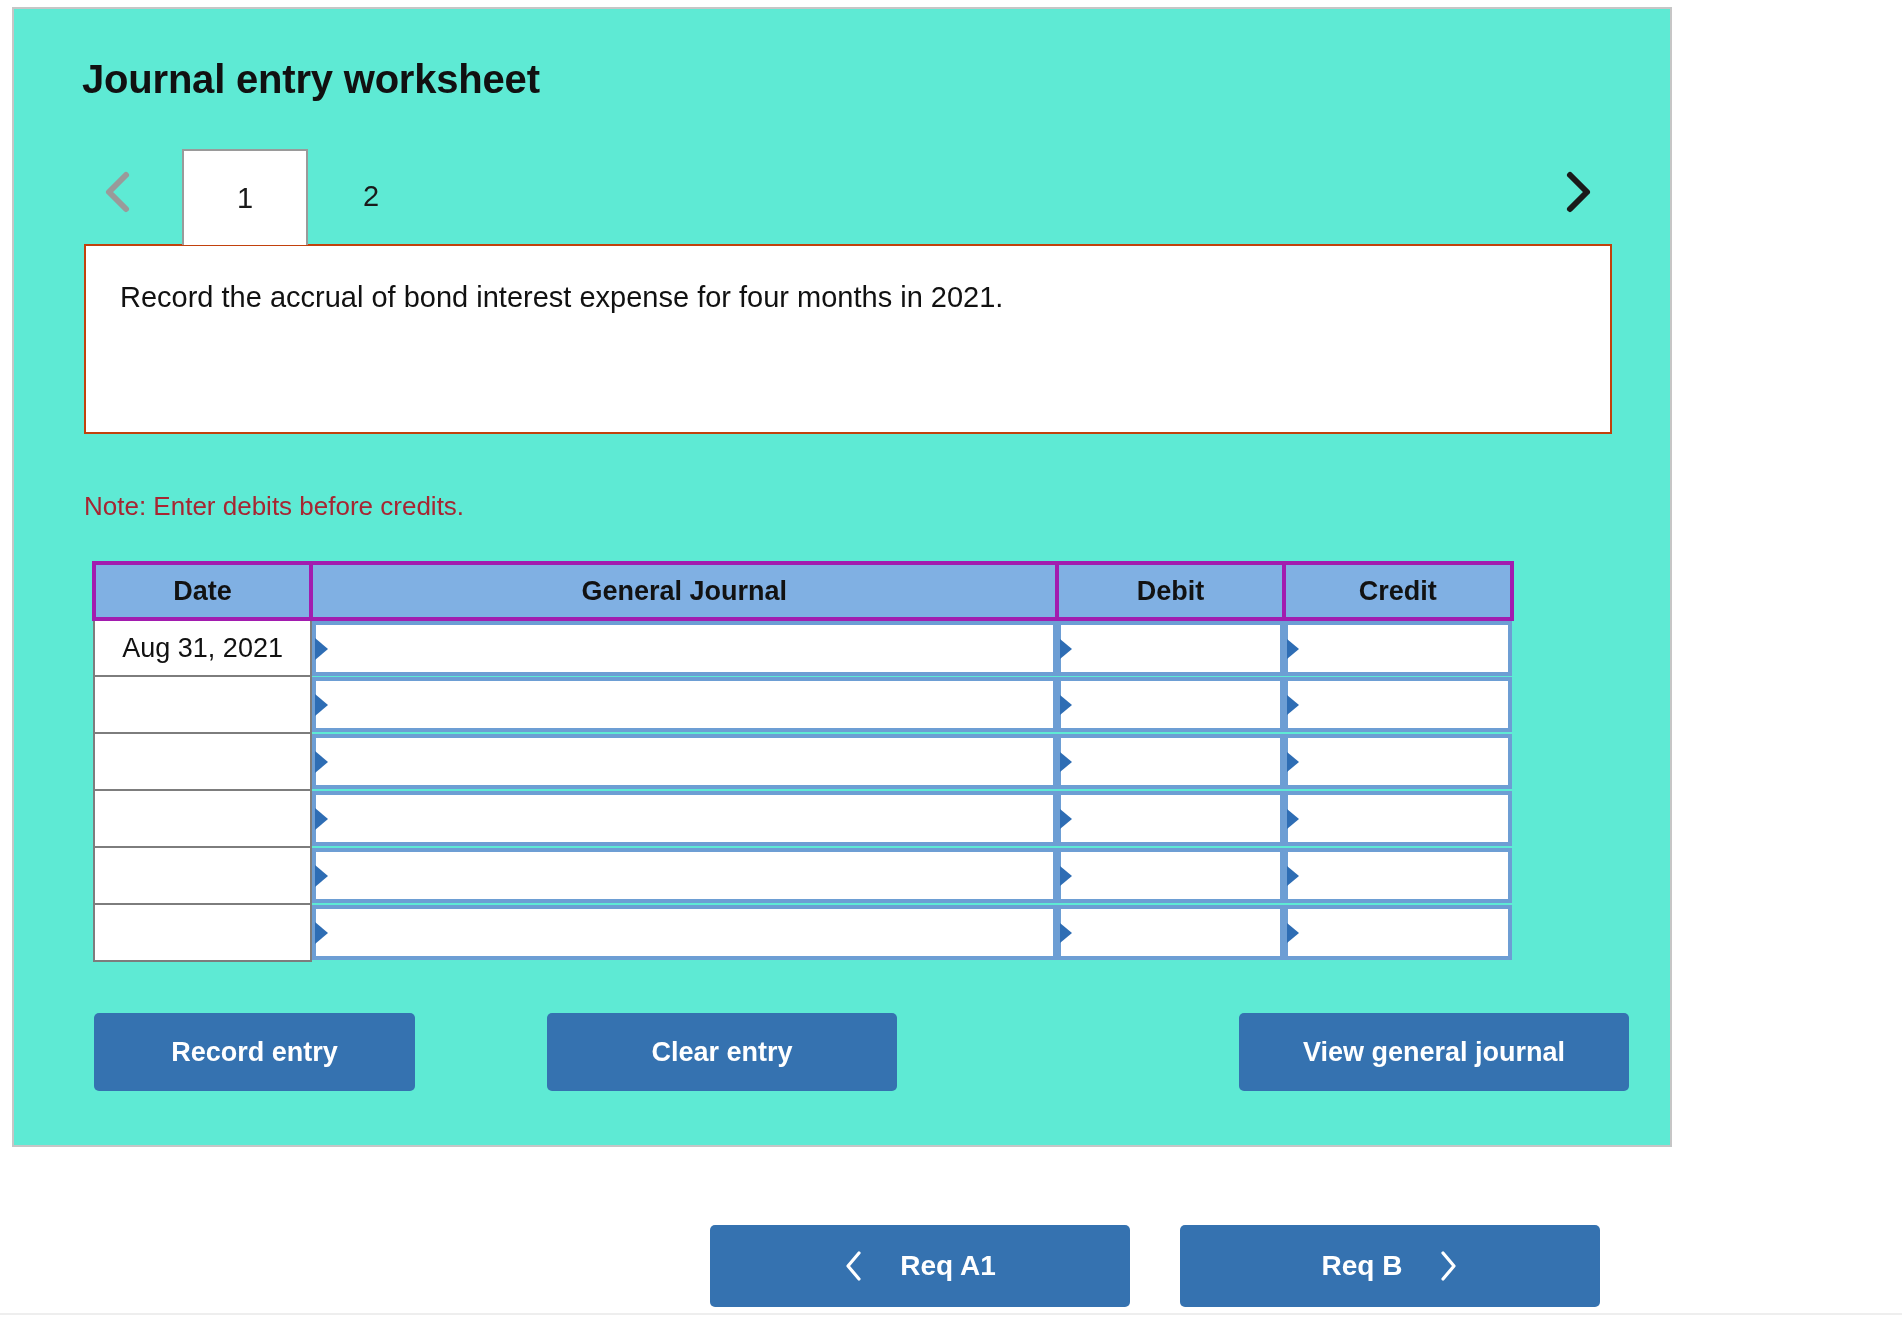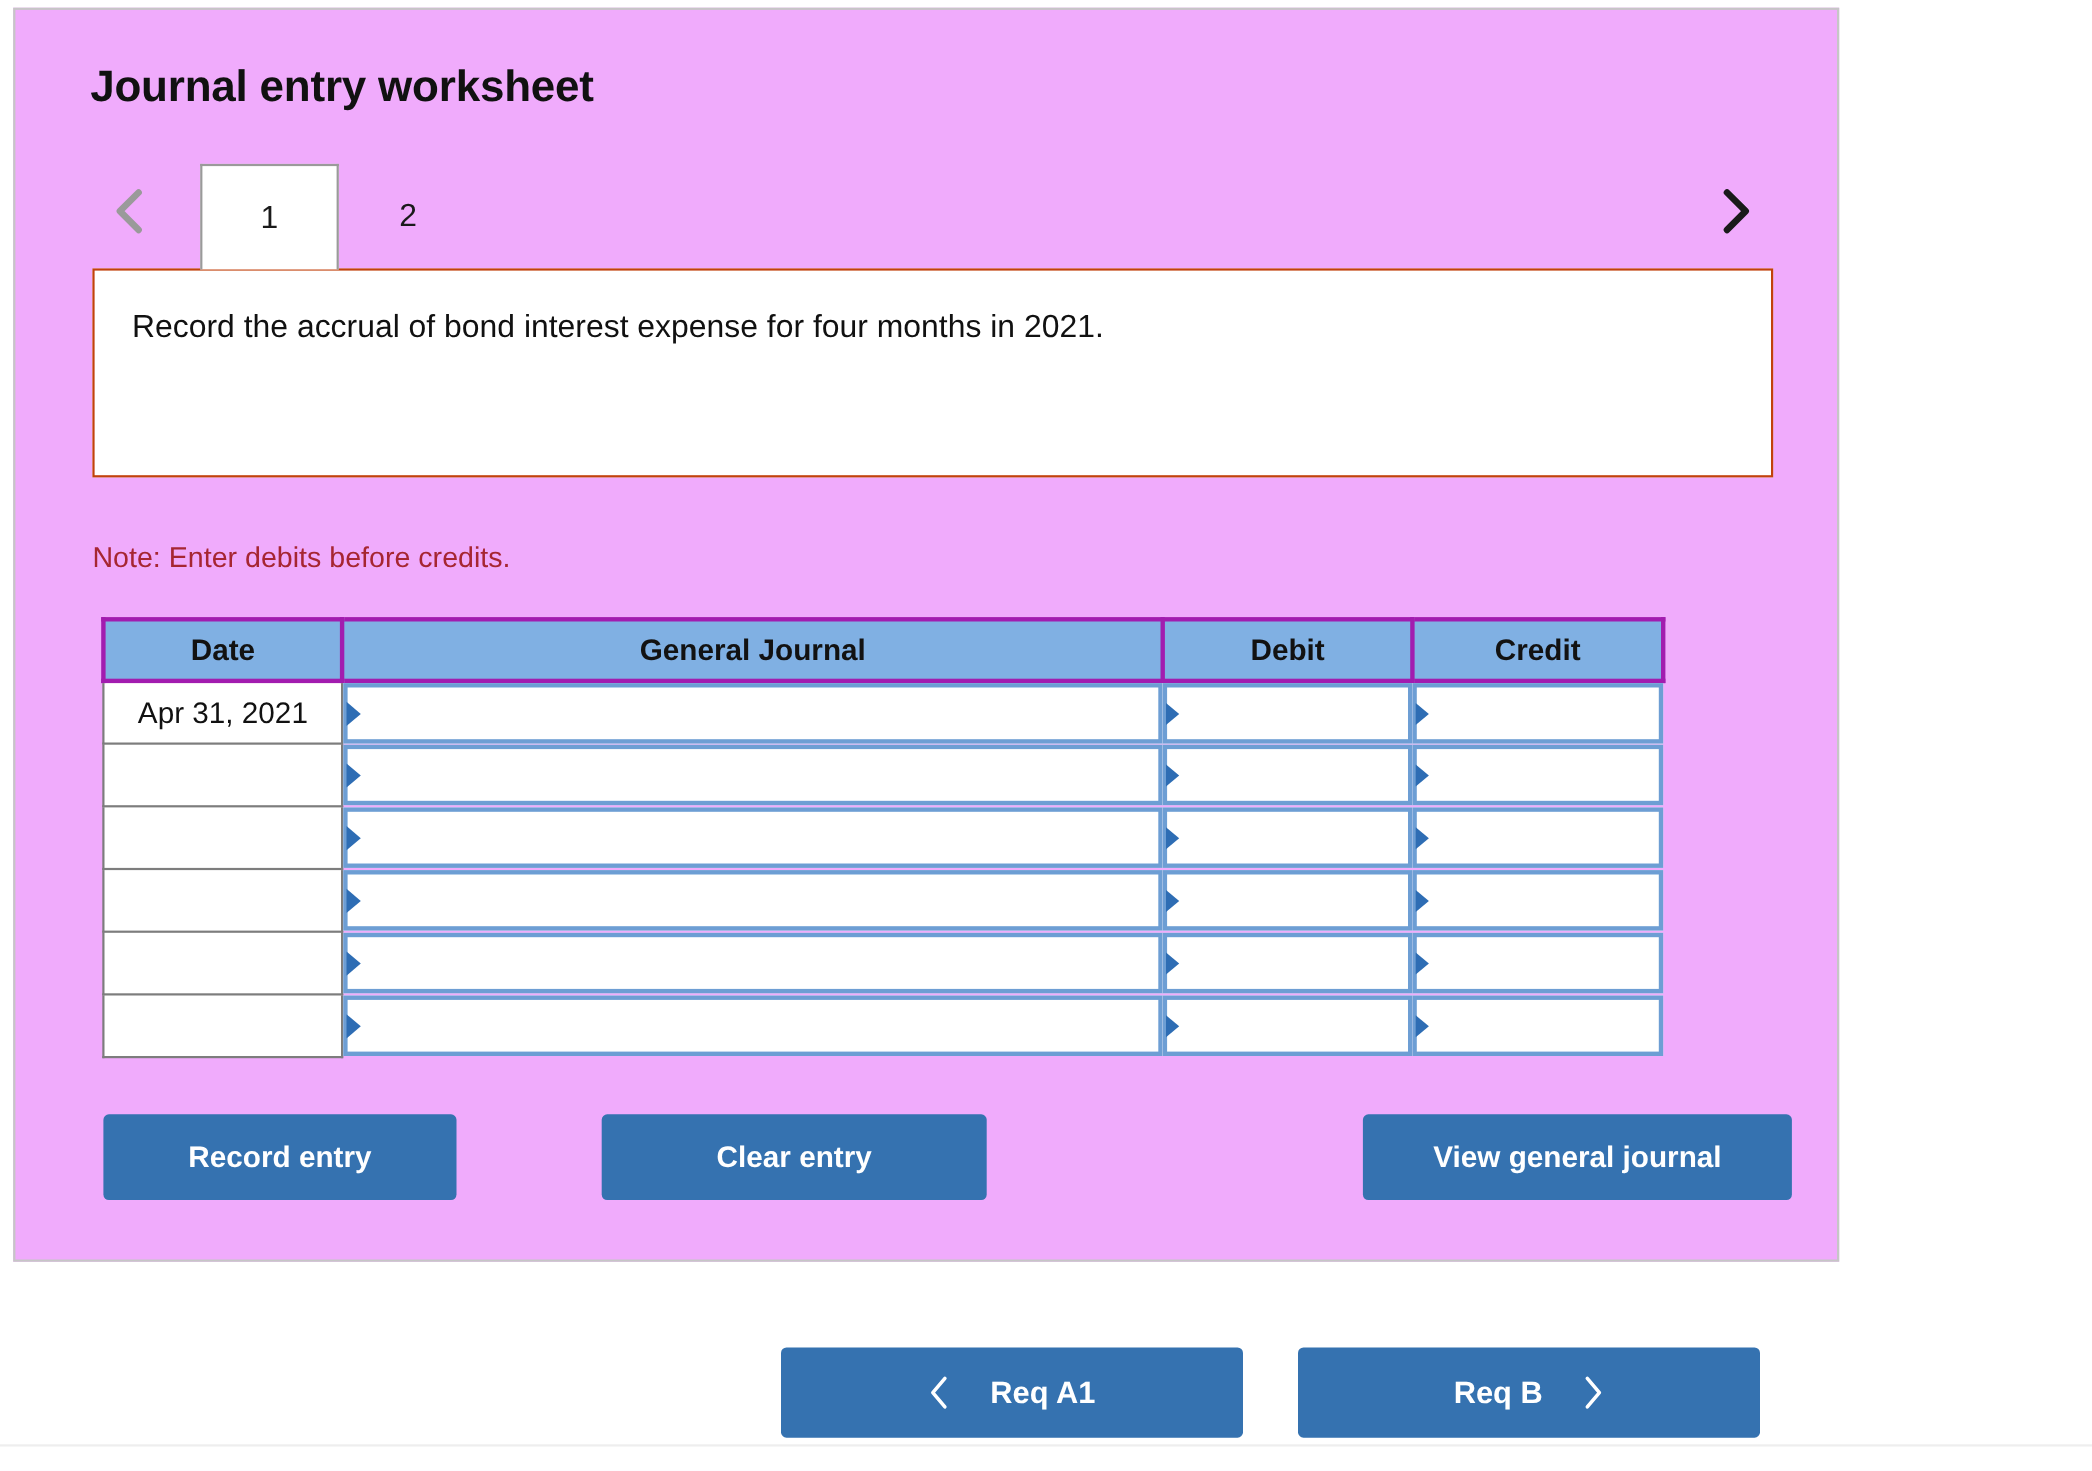--- a/index.html
+++ b/index.html
@@ -21,21 +21,21 @@
     background: #ffffff;
   }
 
   
   .worksheet-panel {
     position: absolute;
     left: 12px;
     top: 7px;
     width: 1660px;
     height: 1140px;
-    background: #f0abfc;
+    background: #5eead4;
     border: 2px solid #c6c6c6;
   }
 
   .worksheet-title {
     position: absolute;
     left: 68px;
     top: 48px;
     font-size: 40px;
     font-weight: bold;
     color: #111111;
@@ -328,21 +328,21 @@
       <thead>
         <tr>
           <th>Date</th>
           <th>General Journal</th>
           <th>Debit</th>
           <th>Credit</th>
         </tr>
       </thead>
       <tbody>
         <tr>
-          <td class="date-cell">Apr 31, 2021</td>
+          <td class="date-cell">Aug 31, 2021</td>
           <td class="input-cell">
             <div class="dropdown"></div>
           </td>
           <td class="input-cell">
             <div class="dropdown narrow"></div>
           </td>
           <td class="input-cell">
             <div class="dropdown narrow"></div>
           </td>
         </tr>

